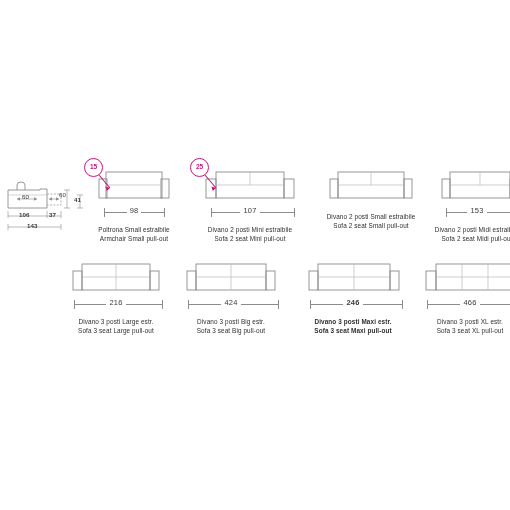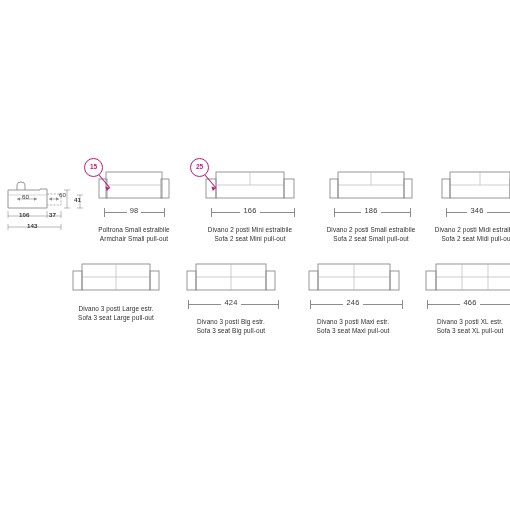--- a/index.html
+++ b/index.html
@@ -221,65 +221,59 @@
             <path d="M15 17 L26 30" stroke="#c2197f" stroke-width="1.1" fill="none"></path>
             <path d="M26 30 l-4.6 -1.6 l1.4 4.6 z" fill="#c2197f"></path>
           </svg>
           <div class="badge">25</div>
         </div>
       </div>
       <div class="dimline">
         <div class="rule" style="left:23px; width:83px;"></div>
         <div class="tick" style="left:23px;"></div>
         <div class="tick" style="left:106px;"></div>
-        <div class="dimval"><span>166</span></div>
+        <div class="dimval"><span>107</span></div>
       </div>
       <div class="caption">
         <div>Divano 2 posti Mini estraibile</div>
         <div>Sofa 2 seat Mini pull-out</div>
       </div>
     </div>
 
     <div class="cell" style="left:300px; width:110px;">
       <div class="draw">
         <svg width="110" height="48" viewBox="0 0 110 48">
           <rect x="22" y="12" width="66" height="26" fill="none" stroke="#8c8c8c" stroke-width="0.9"></rect>
           <rect x="14" y="19" width="8" height="19" fill="none" stroke="#8c8c8c" stroke-width="0.9"></rect>
           <rect x="88" y="19" width="8" height="19" fill="none" stroke="#8c8c8c" stroke-width="0.9"></rect>
           <line x1="23" y1="25" x2="87" y2="25" stroke="#b9b9b9" stroke-width="0.7"></line>
           <line x1="55" y1="12" x2="55" y2="25" stroke="#b9b9b9" stroke-width="0.7"></line>
         </svg>
       </div>
-      <div class="dimline">
-        <div class="rule" style="left:18px; width:76px;"></div>
-        <div class="tick" style="left:18px;"></div>
-        <div class="tick" style="left:94px;"></div>
-        <div class="dimval"><span>186</span></div>
-      </div>
       <div class="caption">
         <div>Divano 2 posti Small estraibile</div>
         <div>Sofa 2 seat Small pull-out</div>
       </div>
     </div>
 
     <div class="cell" style="left:412px; width:98px;">
       <div class="draw">
         <svg width="98" height="48" viewBox="0 0 98 48">
           <rect x="22" y="12" width="60" height="26" fill="none" stroke="#8c8c8c" stroke-width="0.9"></rect>
           <rect x="14" y="19" width="8" height="19" fill="none" stroke="#8c8c8c" stroke-width="0.9"></rect>
           <rect x="82" y="19" width="8" height="19" fill="none" stroke="#8c8c8c" stroke-width="0.9"></rect>
           <line x1="23" y1="25" x2="81" y2="25" stroke="#b9b9b9" stroke-width="0.7"></line>
           <line x1="52" y1="12" x2="52" y2="25" stroke="#b9b9b9" stroke-width="0.7"></line>
         </svg>
       </div>
       <div class="dimline">
         <div class="rule" style="left:18px; width:72px;"></div>
         <div class="tick" style="left:18px;"></div>
         <div class="tick" style="left:90px;"></div>
-        <div class="dimval"><span>346</span></div>
+        <div class="dimval"><span>153</span></div>
       </div>
       <div class="caption">
         <div>Divano 2 posti Midi estraibile</div>
         <div>Sofa 2 seat Midi pull-out</div>
       </div>
     </div>
 
   </div>
 
   <div class="row" id="row-bot">
@@ -287,20 +281,26 @@
     <div class="cell" style="left:44px; width:112px;">
       <div class="draw">
         <svg width="112" height="48" viewBox="0 0 112 48">
           <rect x="22" y="12" width="68" height="26" fill="none" stroke="#8c8c8c" stroke-width="0.9"></rect>
           <rect x="13" y="19" width="9" height="19" fill="none" stroke="#8c8c8c" stroke-width="0.9"></rect>
           <rect x="90" y="19" width="9" height="19" fill="none" stroke="#8c8c8c" stroke-width="0.9"></rect>
           <line x1="23" y1="25" x2="89" y2="25" stroke="#b9b9b9" stroke-width="0.7"></line>
           <line x1="56" y1="12" x2="56" y2="38" stroke="#b9b9b9" stroke-width="0.7"></line>
         </svg>
       </div>
+      <div class="dimline">
+        <div class="rule" style="left:14px; width:88px;"></div>
+        <div class="tick" style="left:14px;"></div>
+        <div class="tick" style="left:102px;"></div>
+        <div class="dimval"><span>216</span></div>
+      </div>
       <div class="caption">
         <div>Divano 3 posti Large estr.</div>
         <div>Sofa 3 seat Large pull-out</div>
       </div>
     </div>
 
     <div class="cell" style="left:158px; width:114px;">
       <div class="draw">
         <svg width="114" height="48" viewBox="0 0 114 48">
           <rect x="22" y="12" width="70" height="26" fill="none" stroke="#8c8c8c" stroke-width="0.9"></rect>
@@ -315,21 +315,21 @@
         <div class="tick" style="left:14px;"></div>
         <div class="tick" style="left:104px;"></div>
         <div class="dimval"><span>424</span></div>
       </div>
       <div class="caption">
         <div>Divano 3 posti Big estr.</div>
         <div>Sofa 3 seat Big pull-out</div>
       </div>
     </div>
 
-    <div class="cell" style="left:280px; width:114px;">
+    <div class="cell" style="left:280px; width:114px;font-weight:bold;">
       <div class="draw">
         <svg width="114" height="48" viewBox="0 0 114 48">
           <rect x="22" y="12" width="72" height="26" fill="none" stroke="#8c8c8c" stroke-width="0.9"></rect>
           <rect x="13" y="19" width="9" height="19" fill="none" stroke="#8c8c8c" stroke-width="0.9"></rect>
           <rect x="94" y="19" width="9" height="19" fill="none" stroke="#8c8c8c" stroke-width="0.9"></rect>
           <line x1="23" y1="25" x2="93" y2="25" stroke="#b9b9b9" stroke-width="0.7"></line>
           <line x1="58" y1="12" x2="58" y2="38" stroke="#b9b9b9" stroke-width="0.7"></line>
         </svg>
       </div>
       <div class="dimline">

